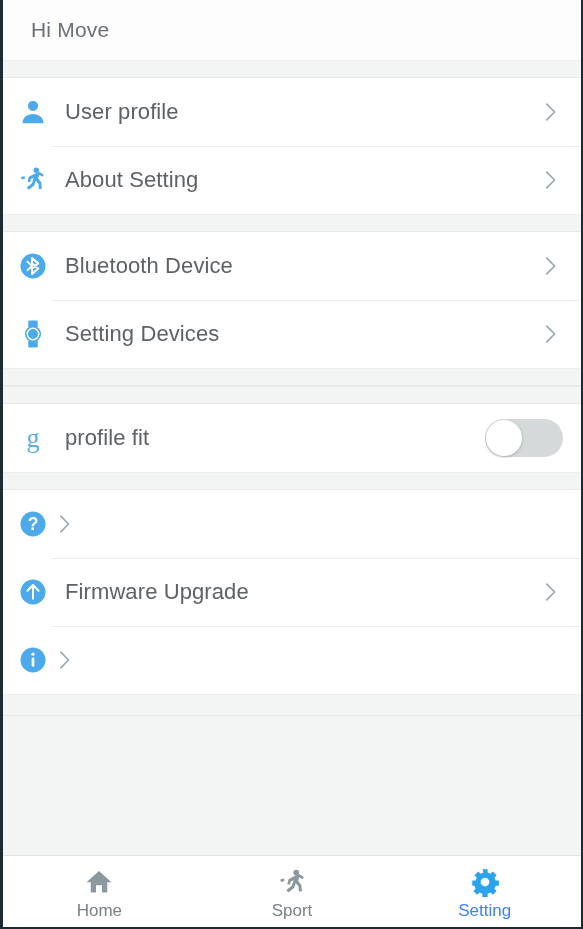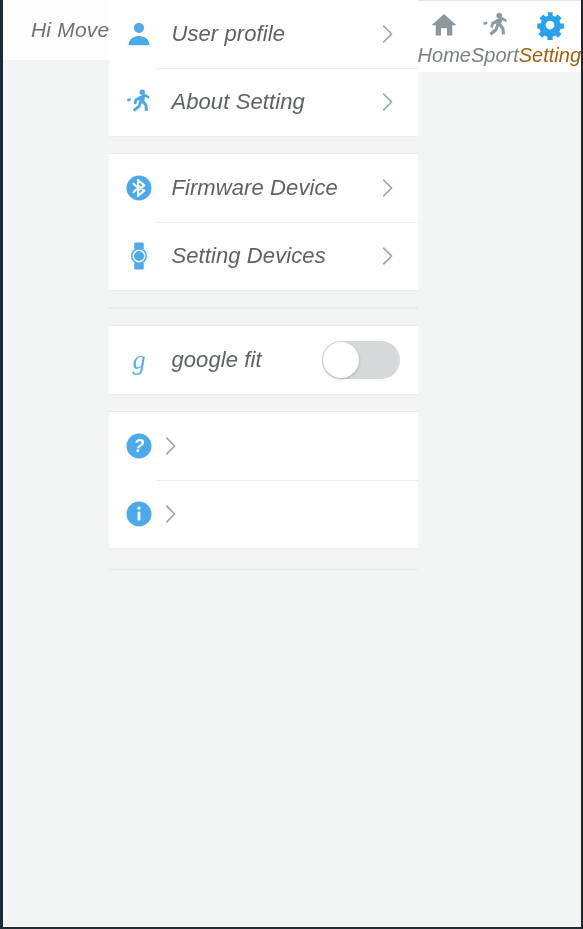--- a/index.html
+++ b/index.html
@@ -19,22 +19,21 @@
 
   #app {
     position: relative;
     width: 583px;
     height: 929px;
     background: #f3f5f5;
     border-left: 3px solid #1d2b33;
     border-right: 2px solid #1d2b33;
     border-bottom: 2px solid #1d2b33;
     display: flex;
-    flex-direction: row;
-    font-style: italic;
+    flex-direction: column;
   }
 
   
   .header {
     height: 60px;
     background: #fdfdfd;
     display: flex;
     align-items: center;
     padding-left: 28px;
     flex: 0 0 auto;
@@ -156,25 +155,25 @@
     gap: 3px;
     cursor: pointer;
   }
   .tab-icon {
     height: 34px;
     display: flex;
     align-items: center;
     justify-content: center;
   }
   .tab-label {
-    font-size: 20px;
+    font-size: 17px;
     color: #7b8084;
     line-height: 1;
   }
-  .tab.active .tab-label { color: #a16207; text-align: center; }
+  .tab.active .tab-label { color: #3b82f6; text-align: center; }
 </style>
 </head>
 <body>
 
 <div id="app">
 
   <div class="header">
     <div class="header-title">Hi Move</div>
   </div>
 
@@ -222,21 +221,21 @@
     <div class="section">
 
       <div class="row">
         <span class="row-icon">
           <svg width="30" height="30" viewBox="0 0 24 24">
             <circle cx="12" cy="12" r="10" fill="#4caaea"></circle>
             <path d="M11.2 5.6 16.2 9.9 11.2 14.1 11.2 5.6 M11.2 9.9 16.2 14.1 11.2 18.4 11.2 9.9" fill="none" stroke="#ffffff" stroke-width="1.6" stroke-linejoin="round" stroke-linecap="round"></path>
             <path d="M7.6 8.6 11.2 11.9 M7.6 15.3 11.2 12" fill="none" stroke="#ffffff" stroke-width="1.6" stroke-linecap="round"></path>
           </svg>
         </span>
-        <span class="row-label">Firmware Device</span>
+        <span class="row-label">Bluetooth Device</span>
         <span class="chev">
           <svg width="22" height="22" viewBox="0 0 24 24">
             <path d="M8.5 3.5 L17 12 L8.5 20.5" fill="none" stroke="#9aa9b0" stroke-width="1.9" stroke-linecap="round" stroke-linejoin="round"></path>
           </svg>
         </span>
       </div>
 
       <div class="row">
         <span class="row-icon">
           <svg width="30" height="30" viewBox="0 0 24 24">
@@ -261,21 +260,21 @@
 
     <div class="gap"></div>
 
     <div class="section">
       <div class="row">
         <span class="row-icon">
           <svg width="30" height="30" viewBox="0 0 24 24">
             <text x="12" y="19" text-anchor="middle" font-family="Liberation Serif, serif" font-size="21" fill="#5aaee6">g</text>
           </svg>
         </span>
-        <span class="row-label">google fit</span>
+        <span class="row-label">profile fit</span>
         <span class="toggle">
           <span class="knob"></span>
         </span>
       </div>
     </div>
 
     <div class="gap"></div>
 
     <div class="section">
 
@@ -286,20 +285,34 @@
             <text x="12" y="17" text-anchor="middle" font-family="Liberation Sans, sans-serif" font-size="14" font-weight="bold" fill="#ffffff">?</text>
           </svg>
         </span>
         <span class="chev">
           <svg width="22" height="22" viewBox="0 0 24 24">
             <path d="M8.5 3.5 L17 12 L8.5 20.5" fill="none" stroke="#9aa9b0" stroke-width="1.9" stroke-linecap="round" stroke-linejoin="round"></path>
           </svg>
         </span>
       </div>
 
+      <div class="row">
+        <span class="row-icon">
+          <svg width="30" height="30" viewBox="0 0 24 24">
+            <circle cx="12" cy="12" r="10" fill="#4caaea"></circle>
+            <path d="M12 17.4 V6.8 M7.6 11 12 6.4 16.4 11" fill="none" stroke="#ffffff" stroke-width="1.6" stroke-linecap="round" stroke-linejoin="round"></path>
+          </svg>
+        </span>
+        <span class="row-label">Firmware Upgrade</span>
+        <span class="chev">
+          <svg width="22" height="22" viewBox="0 0 24 24">
+            <path d="M8.5 3.5 L17 12 L8.5 20.5" fill="none" stroke="#9aa9b0" stroke-width="1.9" stroke-linecap="round" stroke-linejoin="round"></path>
+          </svg>
+        </span>
+      </div>
 
       <div class="row">
         <span class="row-icon">
           <svg width="30" height="30" viewBox="0 0 24 24">
             <circle cx="12" cy="12" r="10" fill="#4caaea"></circle>
             <circle cx="12" cy="7.3" r="1.35" fill="#ffffff"></circle>
             <rect x="10.9" y="10" width="2.2" height="7.3" rx="1.1" fill="#ffffff"></rect>
           </svg>
         </span>
         <span class="chev">

